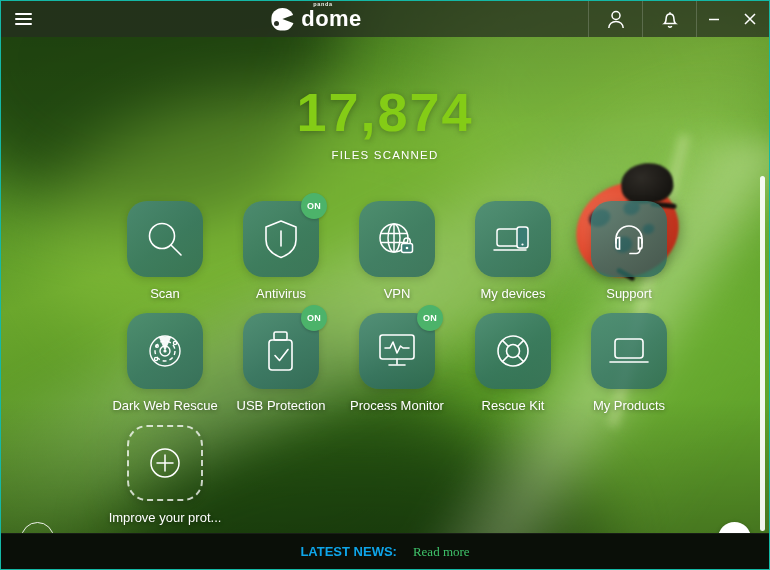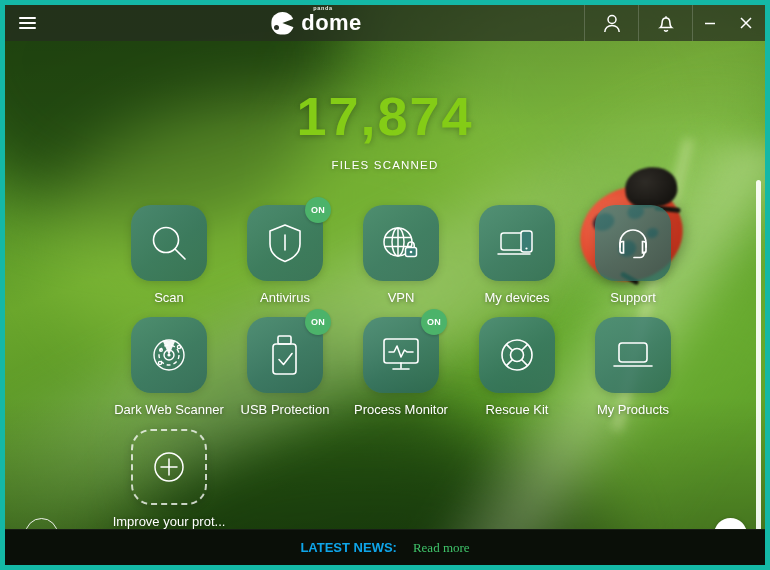--- a/index.html
+++ b/index.html
@@ -7,21 +7,21 @@
     width: 770px; height: 570px;
     overflow: hidden;
     font-family: "Liberation Sans", sans-serif;
     background: #0a1a0a;
   }
 
   #app {
     position: relative;
     width: 770px; height: 570px;
     overflow: hidden;
-    border: 5px solid #14b8a6;
+    border: 1px solid #14b8a6;
     background: #2d5a18;
   }
 
   
   .bg {
     position: absolute; inset: 0;
     overflow: hidden;
     z-index: 0;
   }
   .bg-base {
@@ -151,21 +151,21 @@
     overflow: hidden;
   }
   .summary-btn span { position: relative; top: -7px; }
 
   .counter { position: absolute; left: 0; right: 0; top: 48px; text-align: center; }
   .counter .num {
     font-size: 54px; font-weight: 700; color: #84cc16; letter-spacing: 2px;
     line-height: 1; text-shadow: 0 1px 6px rgba(0,0,0,.28);
   }
   .counter .cap {
-    margin-top: 16px;
+    margin-top: 10px;
     font-size: 11.5px; letter-spacing: 1.2px; color: #fff;
     text-shadow: 0 1px 4px rgba(0,0,0,.3);
   }
 
   
   .grid {
     position: absolute; left: 110px; top: 164px;
     width: 590px;
   }
   .row { display: flex; margin-bottom: 12px; }
@@ -407,21 +407,21 @@
                 <circle cx="22" cy="22" r="10" stroke-dasharray="4 3"></circle>
                 <circle cx="22" cy="22" r="5"></circle>
                 <circle cx="22" cy="22" r="1.6" fill="#fff" stroke="none"></circle>
                 <circle cx="32" cy="14" r="1.6"></circle>
                 <circle cx="13" cy="30" r="1.6"></circle>
                 <circle cx="14" cy="17" r="1.3"></circle>
               </g>
               <path d="M22 22 L15.5 7.5 L28.5 7.5 Z" fill="#fff" opacity=".95"></path>
             </svg>
           </div>
-          <div class="tile-label">Dark Web Scanner</div>
+          <div class="tile-label">Dark Web Rescue</div>
         </div>
 
         <div class="tile-wrap">
           <div class="tile">
             <svg width="36" height="46" viewBox="0 0 36 46">
               <g fill="none" stroke="#fff" stroke-width="1.6" stroke-linejoin="round">
                 <rect x="11" y="4" width="13" height="8" rx="1.5"></rect>
                 <rect x="6" y="12" width="23" height="30" rx="3"></rect>
                 <path d="M12 27.5l4.5 5 8.5-11" stroke-linecap="round"></path>
               </g>

